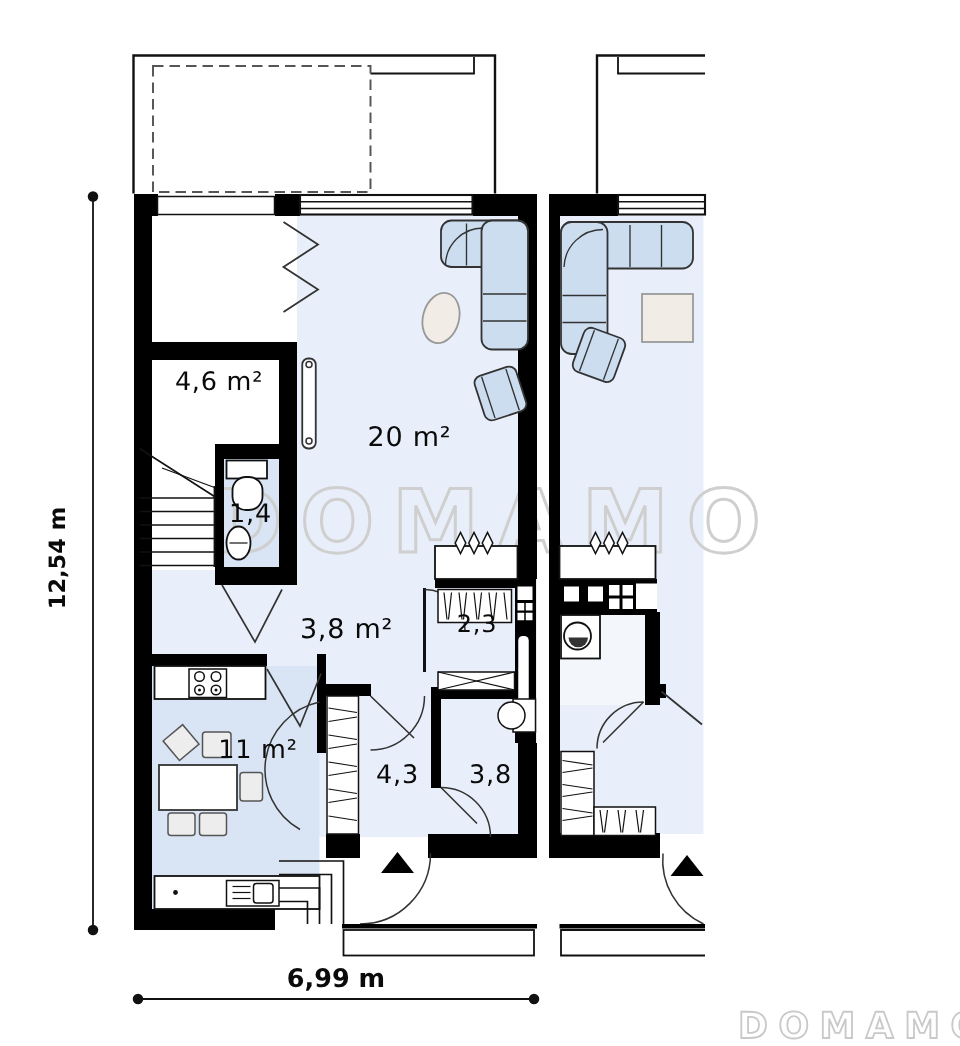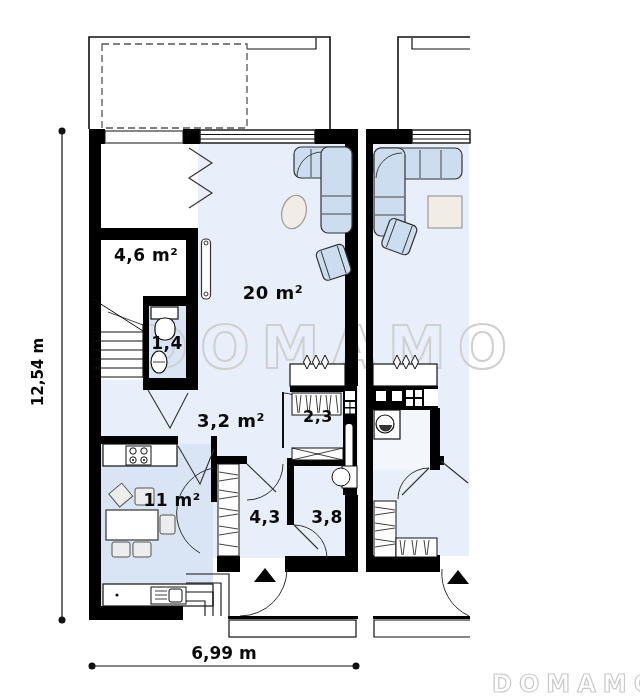--- a/index.html
+++ b/index.html
@@ -1,19 +1,19 @@
 <!DOCTYPE html>
 <html><head>
 <meta charset="utf-8">
 <style>
   html,body{margin:0;padding:0;background:#fff;}
   .stage{position:relative;width:640px;height:697px;background:#ffffff;overflow:hidden;
          font-family:"DejaVu Sans",sans-serif;}
   .plan-svg{position:absolute;left:0;top:0;}
-  .room-label{position:absolute;font-weight:bold;color:#0a0a0a;white-space:nowrap;
+  .room-label{position:absolute;font-weight:normal;color:#0a0a0a;white-space:nowrap;
               transform:translate(-50%,-50%);letter-spacing:0.5px;text-align:center;}
   .dim-label{position:absolute;font-weight:bold;color:#0a0a0a;white-space:nowrap;}
   .dim-v{left:38px;top:372px;transform:translate(-50%,-50%) rotate(-90deg);font-size:15px;}
   .dim-h{left:224px;top:653px;transform:translate(-50%,-50%);font-size:17px;}
   .fs16{font-size:16px;} .fs17{font-size:17px;} .fs18{font-size:18px;}
   svg text.wm{font-family:"DejaVu Sans",sans-serif;font-weight:600;}
 </style>
 </head>
 <body>
 
@@ -280,21 +280,21 @@
     <rect x="373" y="616" width="97" height="3" fill="#000" stroke="none"></rect>
     <path d="M 470,620 H 374 V 637 H 470" fill="#fff" stroke-width="1.2"></path>
   </g>
 
   <text class="wm" x="492" y="692" font-size="24" letter-spacing="7" fill="none" stroke="#c9c9c9" stroke-width="1.2">DOMAMO</text>
 </svg>
 
 <div class="room-label fs17" style="left:146px;top:255px;">4,6 m²</div>
 <div class="room-label fs17" style="left:167px;top:343px;">1,4</div>
 <div class="room-label fs18" style="left:273px;top:292px;">20 m²</div>
-<div class="room-label fs18" style="left:231px;top:420px;">3,2 m²</div>
+<div class="room-label fs18" style="left:231px;top:420px;">3,8 m²</div>
 <div class="room-label fs16" style="left:318px;top:416px;">2,3</div>
 <div class="room-label fs17" style="left:172px;top:500px;">11 m²</div>
 <div class="room-label fs17" style="left:265px;top:517px;">4,3</div>
 <div class="room-label fs17" style="left:327px;top:517px;">3,8</div>
 
 <div class="dim-label dim-v">12,54 m</div>
 <div class="dim-label dim-h">6,99 m</div>
 </div>
 
 </body></html>

